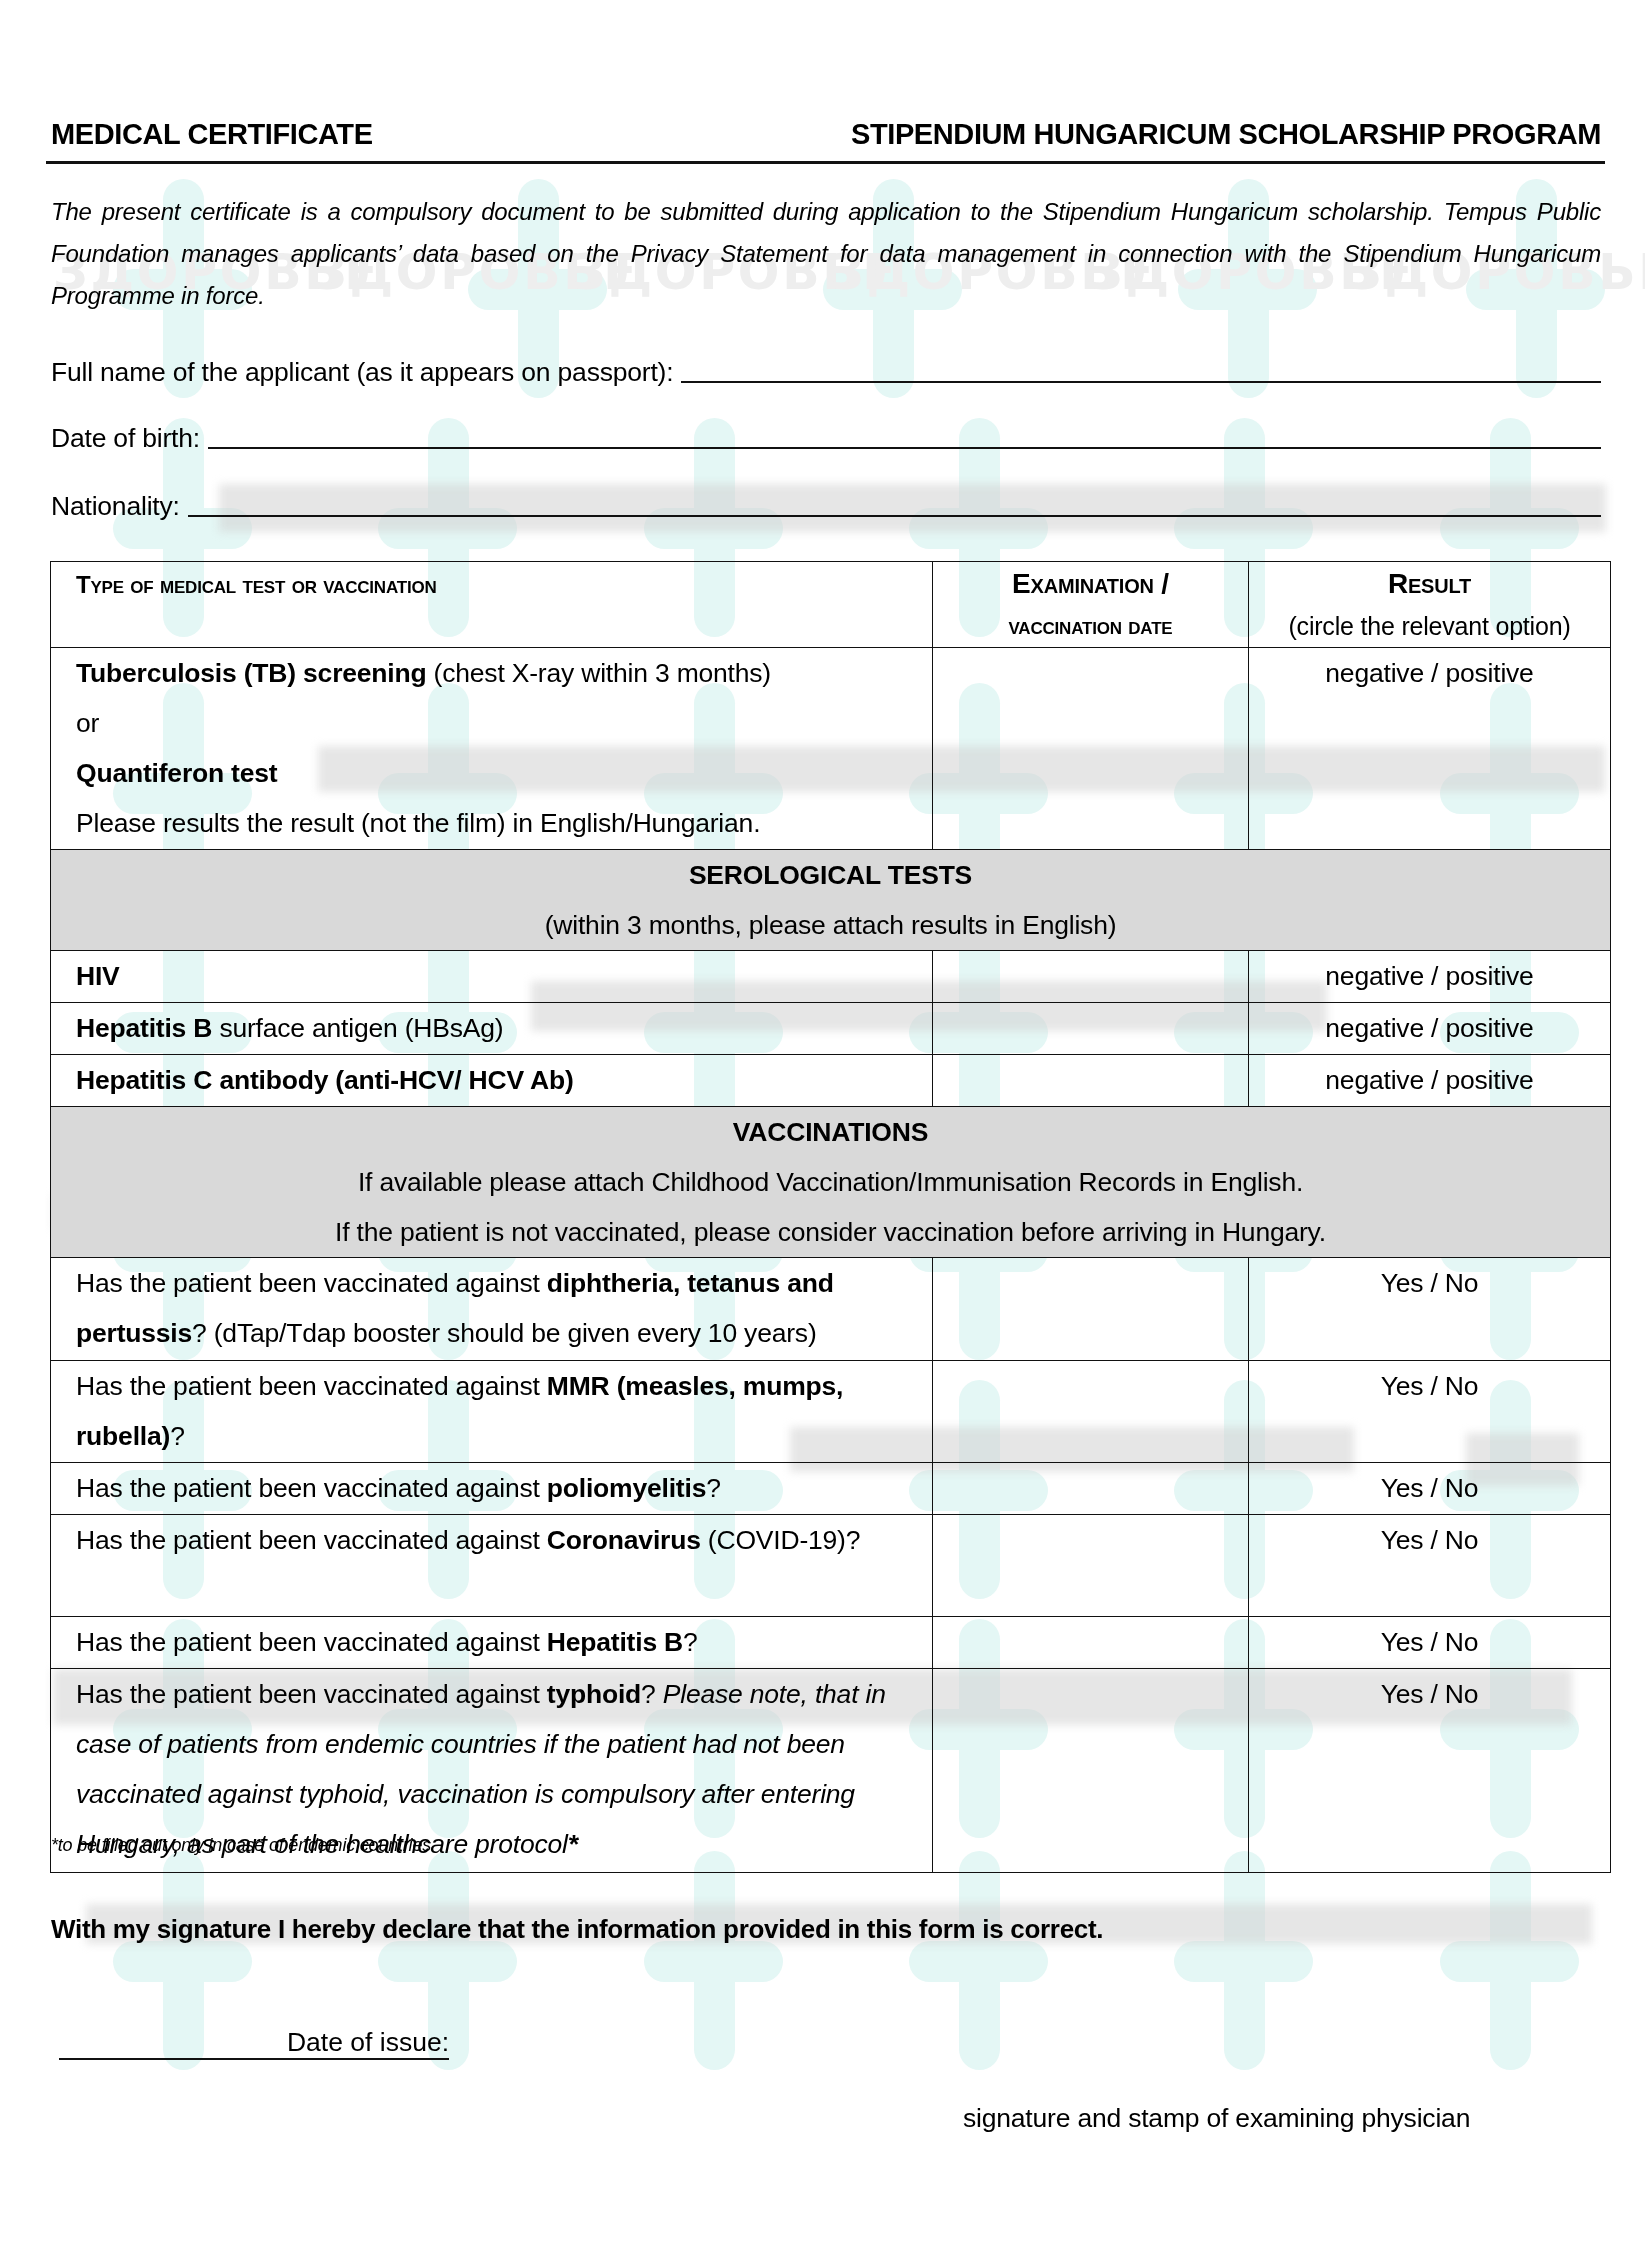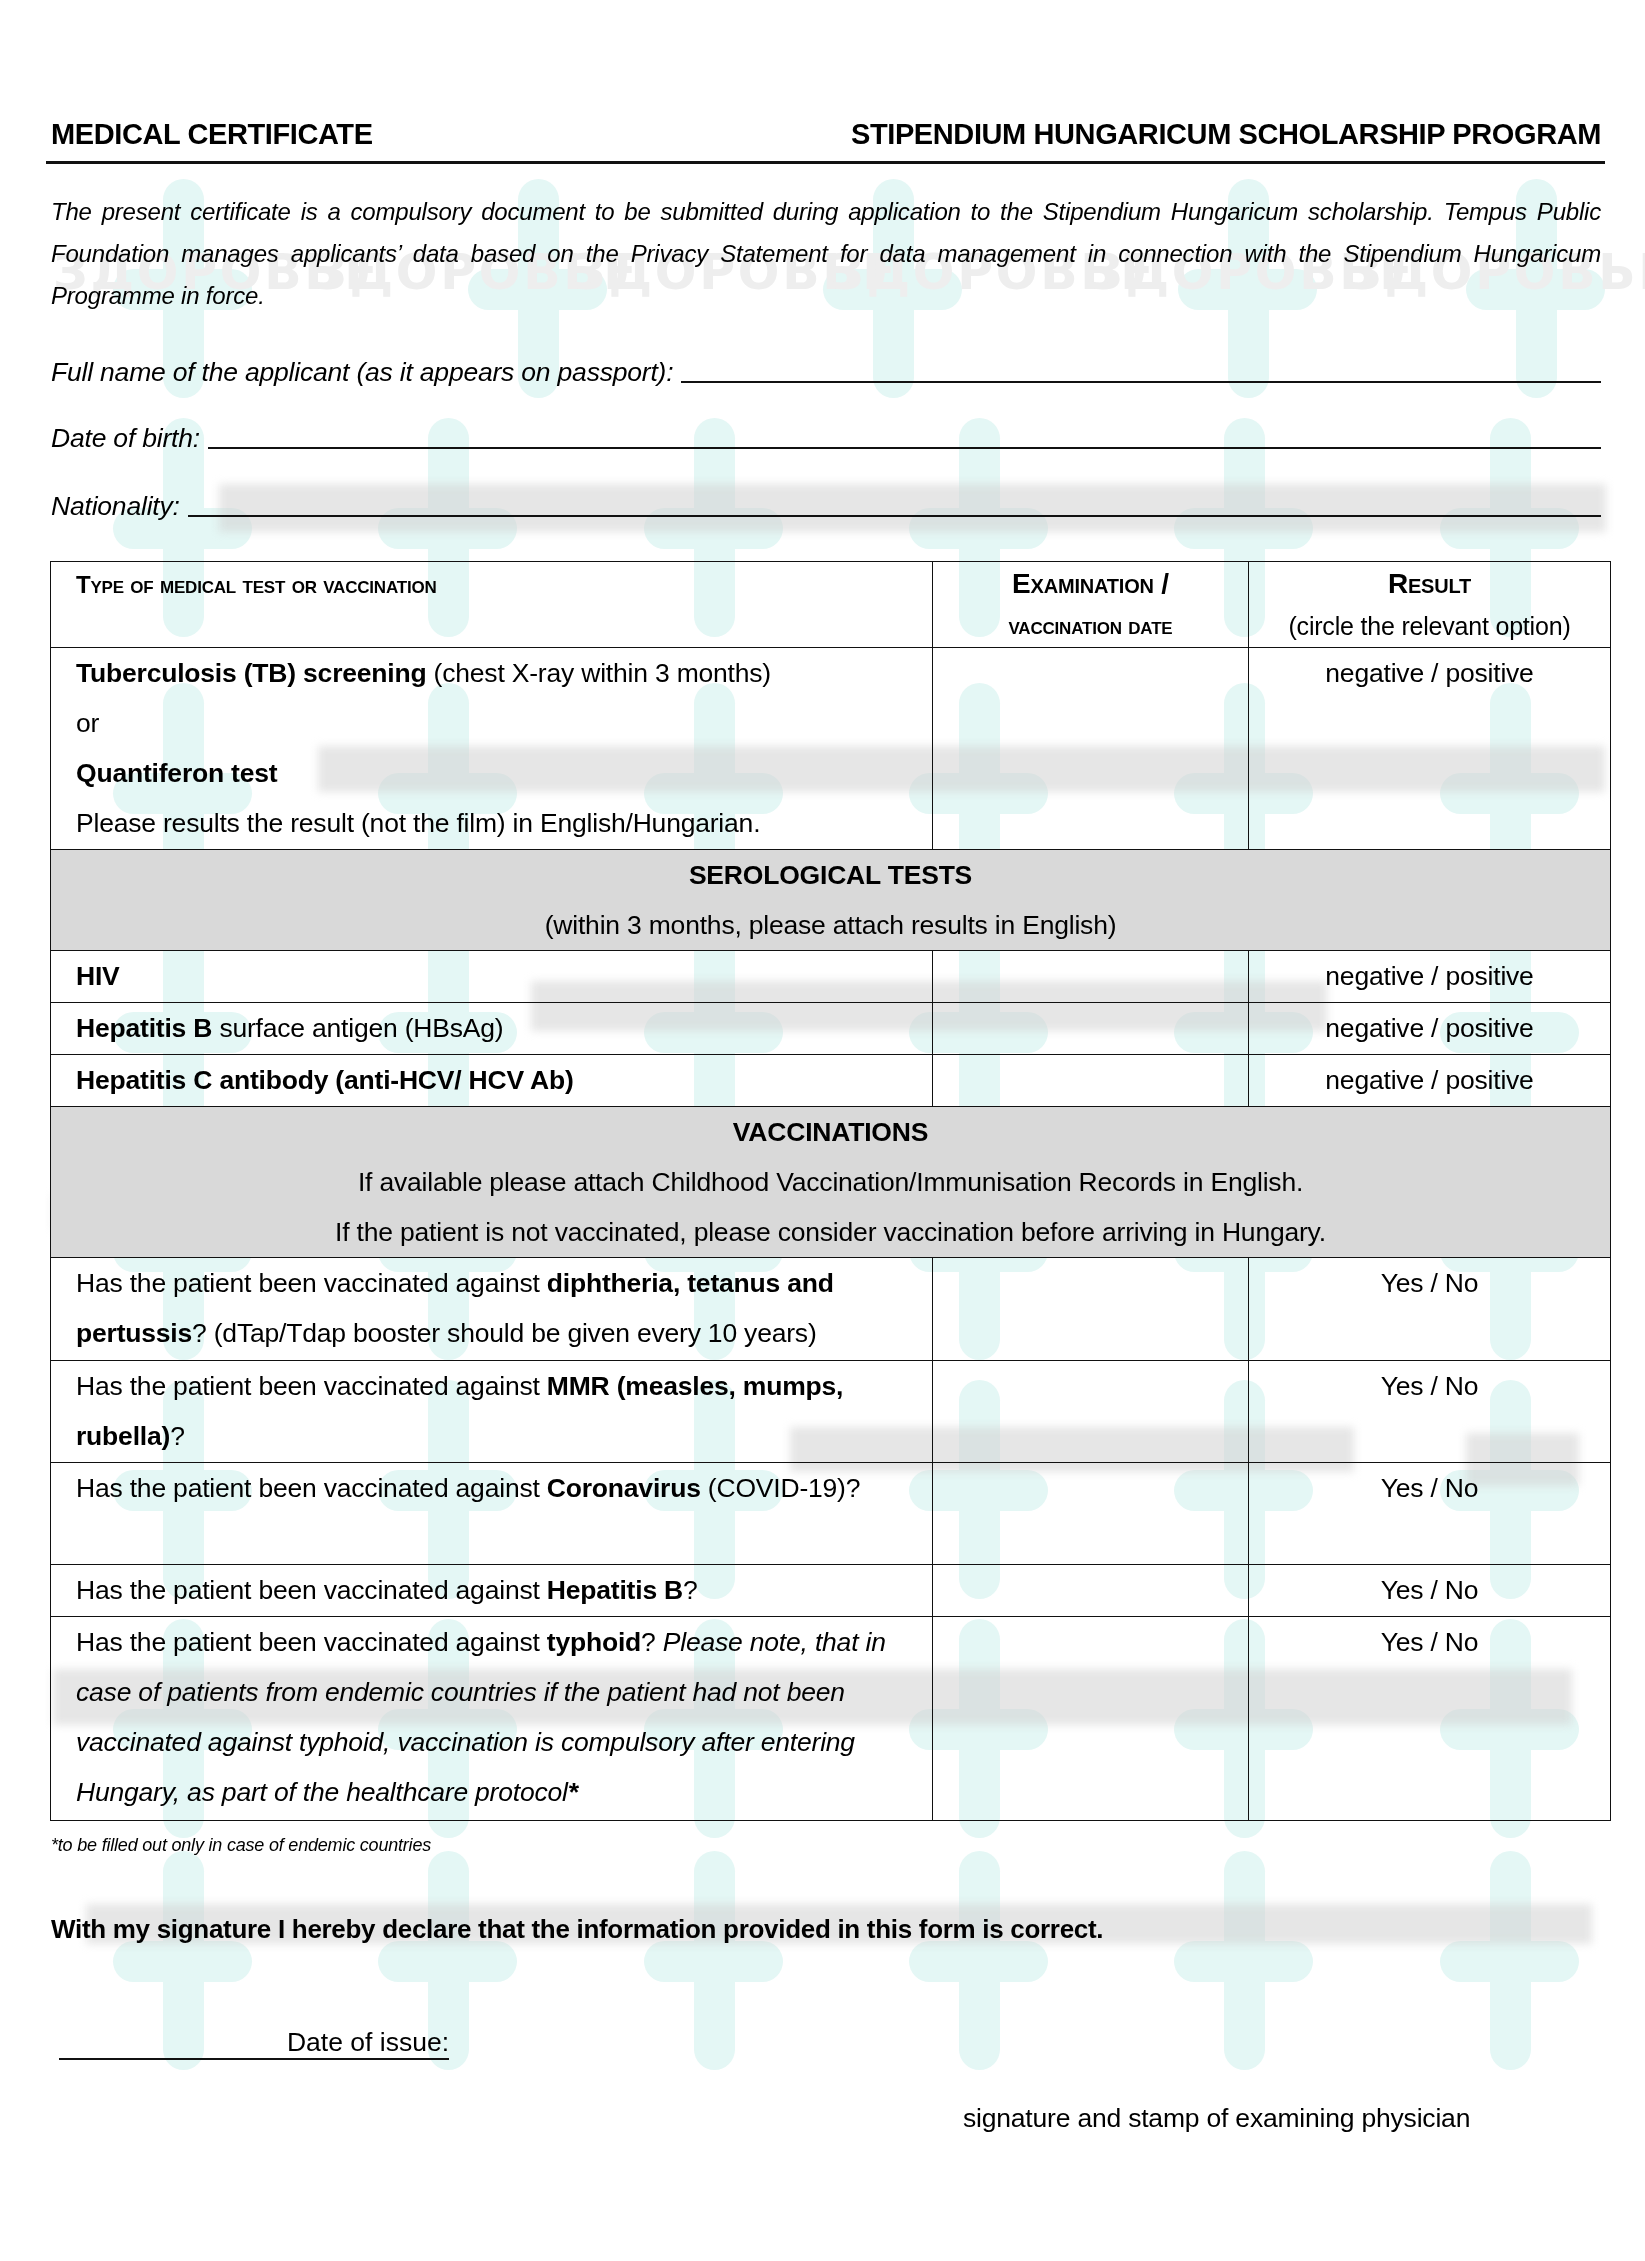--- a/index.html
+++ b/index.html
@@ -29,21 +29,21 @@
   .hdr-left { left: 51px; }
   .hdr-right { right: 45px; }
   .hdr-rule { left: 46px; right: 41px; top: 161px; height: 2.7px; background: #111; }
 
   .intro {
     left: 51px; width: 1550px; top: 191px; font-style: italic; font-size: 24px;
     line-height: 42px; text-align: justify; letter-spacing: -0.2px;
   }
 
   .field { left: 51px; right: 45px; font-size: 26.5px; display: flex; align-items: flex-end; letter-spacing: -0.2px; }
-  .field .lbl { white-space: nowrap; padding-right: 8px; font-style: italic; }
+  .field .lbl { white-space: nowrap; padding-right: 8px; }
   .field .line { flex: 1; border-bottom: 2px solid #111; height: 0.7px; margin-bottom: 5.3px; }
 
   table.med {
     position: absolute; left: 50px; top: 561px; width: 1561px;
     border-collapse: collapse; table-layout: fixed; font-size: 26.5px; letter-spacing: -0.2px;
   }
   table.med td { border: 1.7px solid #111; vertical-align: top; padding: 0 25px; line-height: 50px; }
   table.med col.c1 { width: 882px; }
   table.med col.c2 { width: 316px; }
   table.med col.c3 { width: 362px; }
@@ -227,20 +227,25 @@
     <tr style="height:103px">
       <td><span>Has the patient been vaccinated against </span><b>diphtheria, tetanus and pertussis</b><span>? (dTap/Tdap booster should be given every 10 years)</span></td>
       <td></td>
       <td class="res">Yes / No</td>
     </tr>
     <tr style="height:102px">
       <td><span>Has the patient been vaccinated against </span><b>MMR (measles, mumps, rubella)</b><span>?</span></td>
       <td></td>
       <td class="res">Yes / No</td>
     </tr>
+    <tr style="height:52px">
+      <td><span>Has the patient been vaccinated against </span><b>poliomyelitis</b><span>?</span></td>
+      <td></td>
+      <td class="res">Yes / No</td>
+    </tr>
     <tr style="height:102px">
       <td><span>Has the patient been vaccinated against </span><b>Coronavirus</b><span> (COVID-19)?</span></td>
       <td></td>
       <td class="res">Yes / No</td>
     </tr>
     <tr style="height:52px">
       <td><span>Has the patient been vaccinated against </span><b>Hepatitis B</b><span>?</span></td>
       <td></td>
       <td class="res">Yes / No</td>
     </tr>

